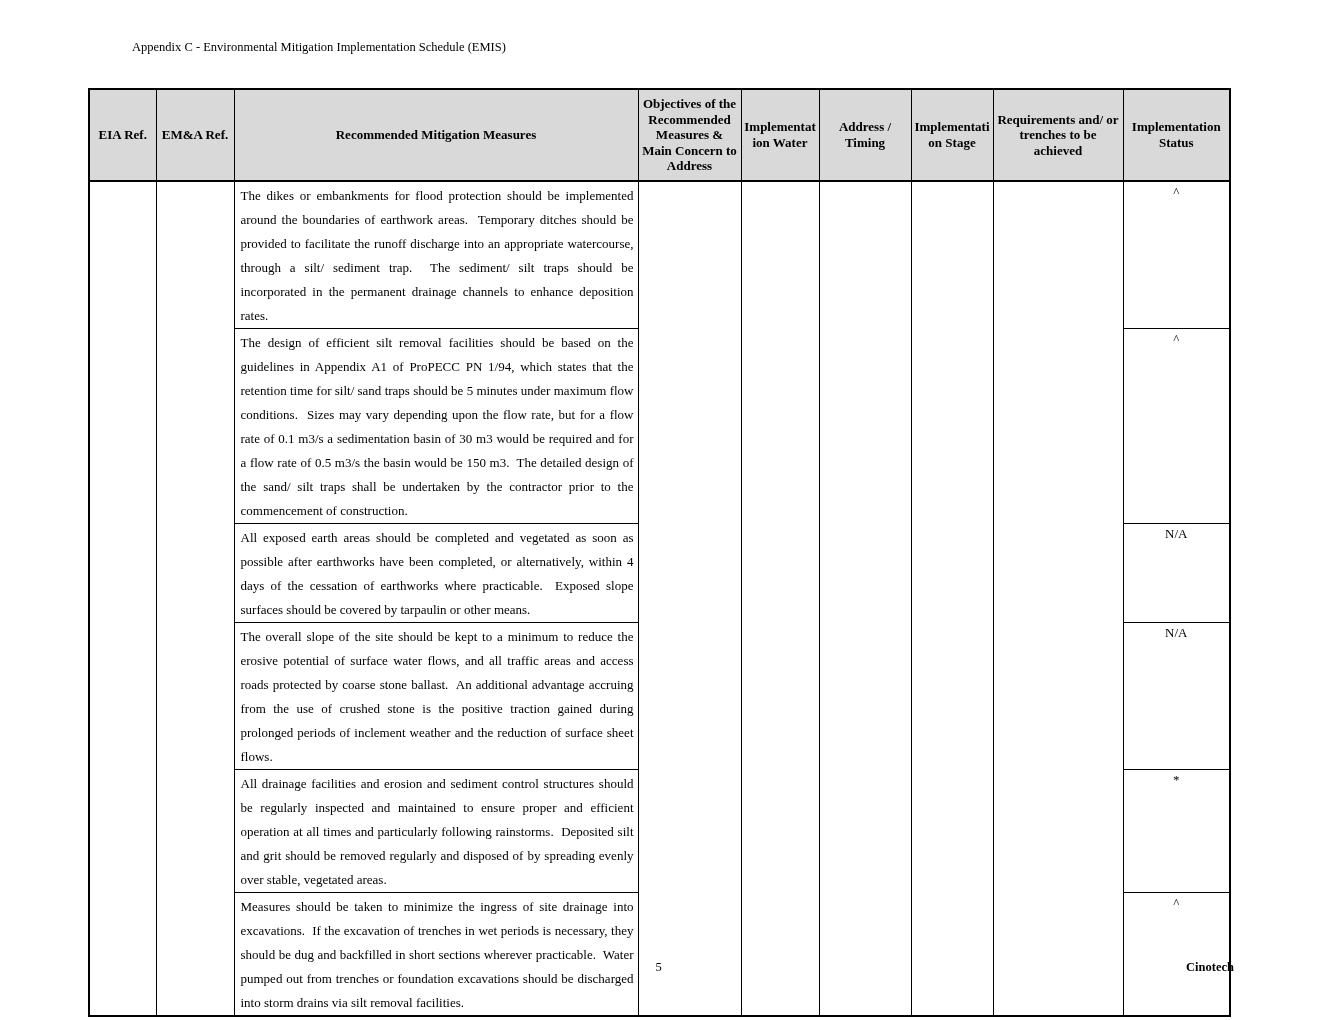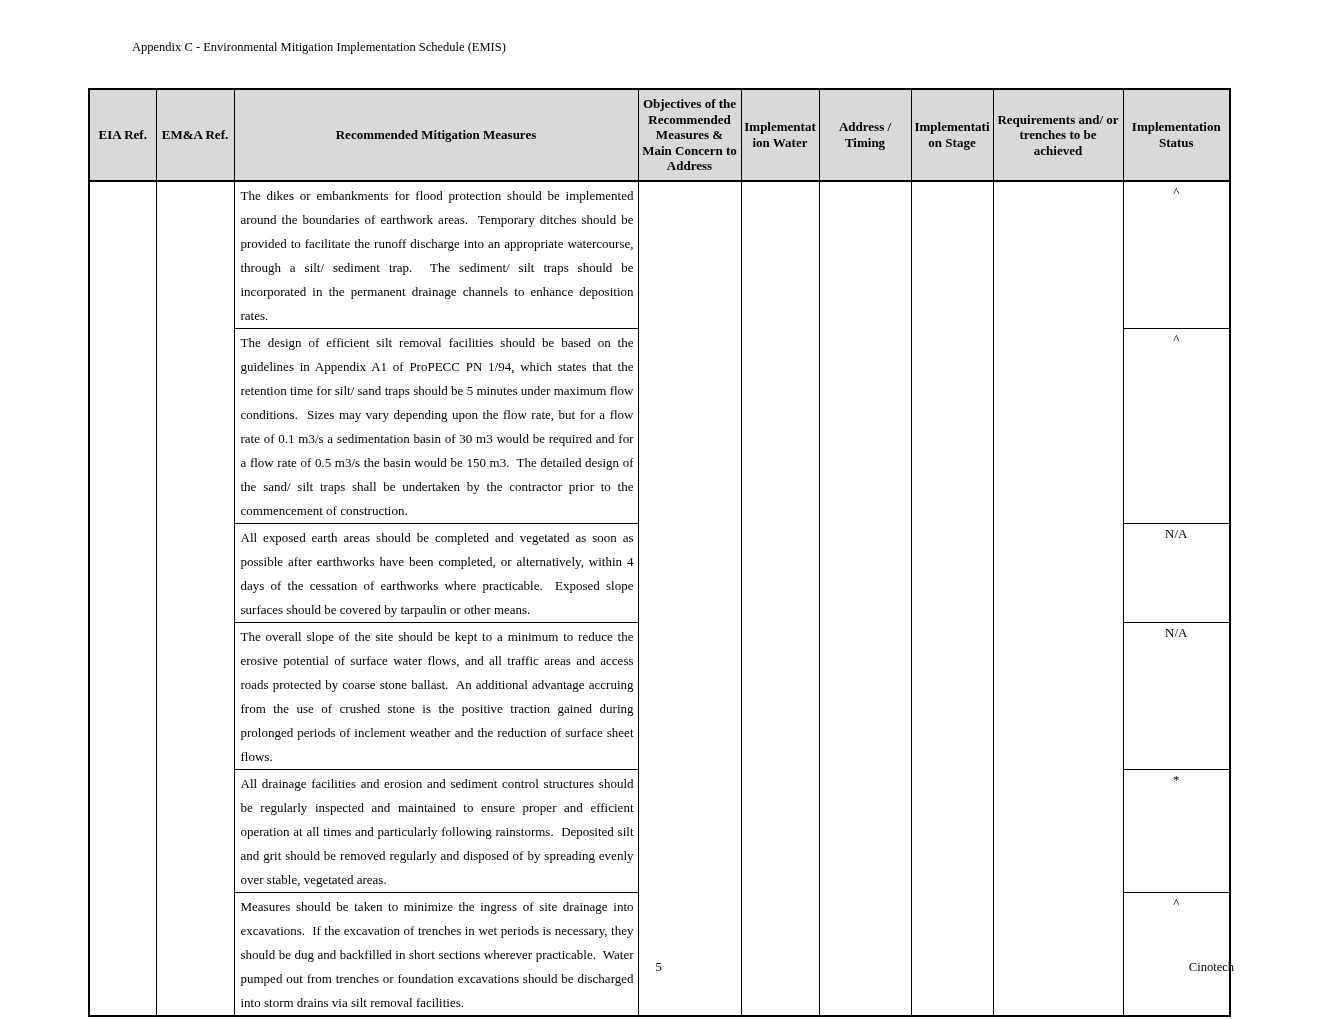--- a/index.html
+++ b/index.html
@@ -68,20 +68,21 @@
     left: 88px; top: 960px;
     width: 1141px;
     text-align: center;
     font-size: 12.5px;
   }
   .footer-company {
     position: absolute;
     right: 85px; top: 960px;
     font-size: 12.5px;
     text-align: center;
+    font-weight: bold;
   }
 </style>
 </head>
 <body>
 
 <div class="doc-title">Appendix C - Environmental Mitigation Implementation Schedule (EMIS)</div>
 
 <table class="emis">
   <colgroup>
     <col style="width:67px">

